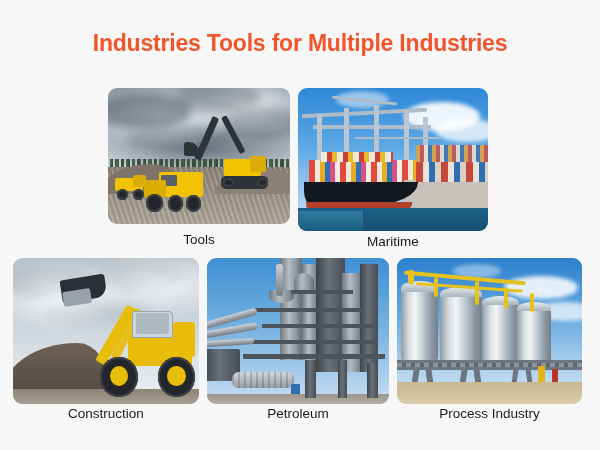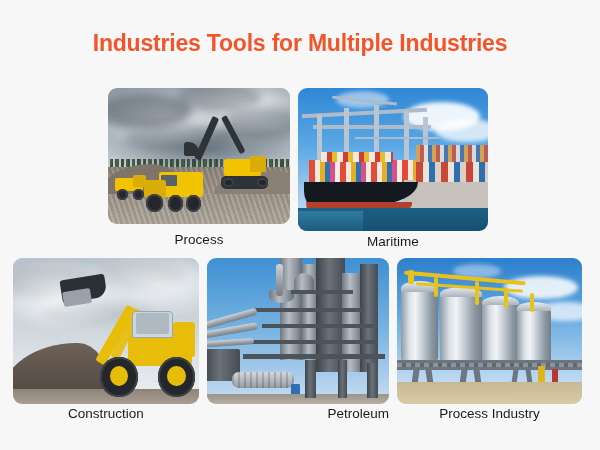--- a/index.html
+++ b/index.html
@@ -47,21 +47,21 @@
 
   
   #card-mining      { left: 108px; top: 88px;  width: 182px; height: 136px; }
   #cap-mining       { left: 108px; top: 232px; width: 182px; }
   #card-maritime    { left: 298px; top: 88px;  width: 190px; height: 143px; }
   #cap-maritime     { left: 298px; top: 234px; width: 190px; }
 
   #card-construction{ left: 13px;  top: 258px; width: 186px; height: 146px; }
   #cap-construction { left: 13px;  top: 406px; width: 186px; }
   #card-petroleum   { left: 207px; top: 258px; width: 182px; height: 146px; }
-  #cap-petroleum    { left: 207px; top: 406px; width: 182px; text-align: right; }
+  #cap-petroleum    { left: 207px; top: 406px; width: 182px; }
   #card-process     { left: 397px; top: 258px; width: 185px; height: 146px; }
   #cap-process      { left: 397px; top: 406px; width: 185px; }
 
   
   .scene { position: absolute; inset: 0; }
   .lyr   { position: absolute; }
 
   
   .sky-storm {
     inset: 0;
@@ -196,21 +196,21 @@
       <div class="lyr wheel" style="left:33%;top:79%;width:8%;height:12%;"></div>
       <div class="lyr wheel" style="left:43%;top:79%;width:8%;height:12%;"></div>
 
       <div class="lyr mach-y" style="left:4%;top:66%;width:15%;height:10%;border-radius:2px;"></div>
       <div class="lyr mach-y2" style="left:14%;top:64%;width:7%;height:9%;border-radius:2px;"></div>
       <div class="lyr wheel" style="left:5%;top:74%;width:6%;height:8%;"></div>
       <div class="lyr wheel" style="left:14%;top:74%;width:6%;height:8%;"></div>
     </div>
   </div>
 </div>
-<div class="caption" id="cap-mining">Process</div>
+<div class="caption" id="cap-mining">Tools</div>
 
 <div class="card" id="card-maritime">
   <div class="thumb">
     <div class="scene">
       <div class="lyr sky-blue"></div>
       <div class="lyr cloud-w" style="left:56%;top:10%;width:40%;height:20%;"></div>
       <div class="lyr cloud-w" style="left:72%;top:22%;width:34%;height:16%;opacity:.75;"></div>
       <div class="lyr cloud-w" style="left:20%;top:2%;width:28%;height:12%;opacity:.5;"></div>
 
       <div class="lyr crane-beam" style="left:2%;top:16%;width:66%;height:3%;transform:rotate(-3deg);"></div>

